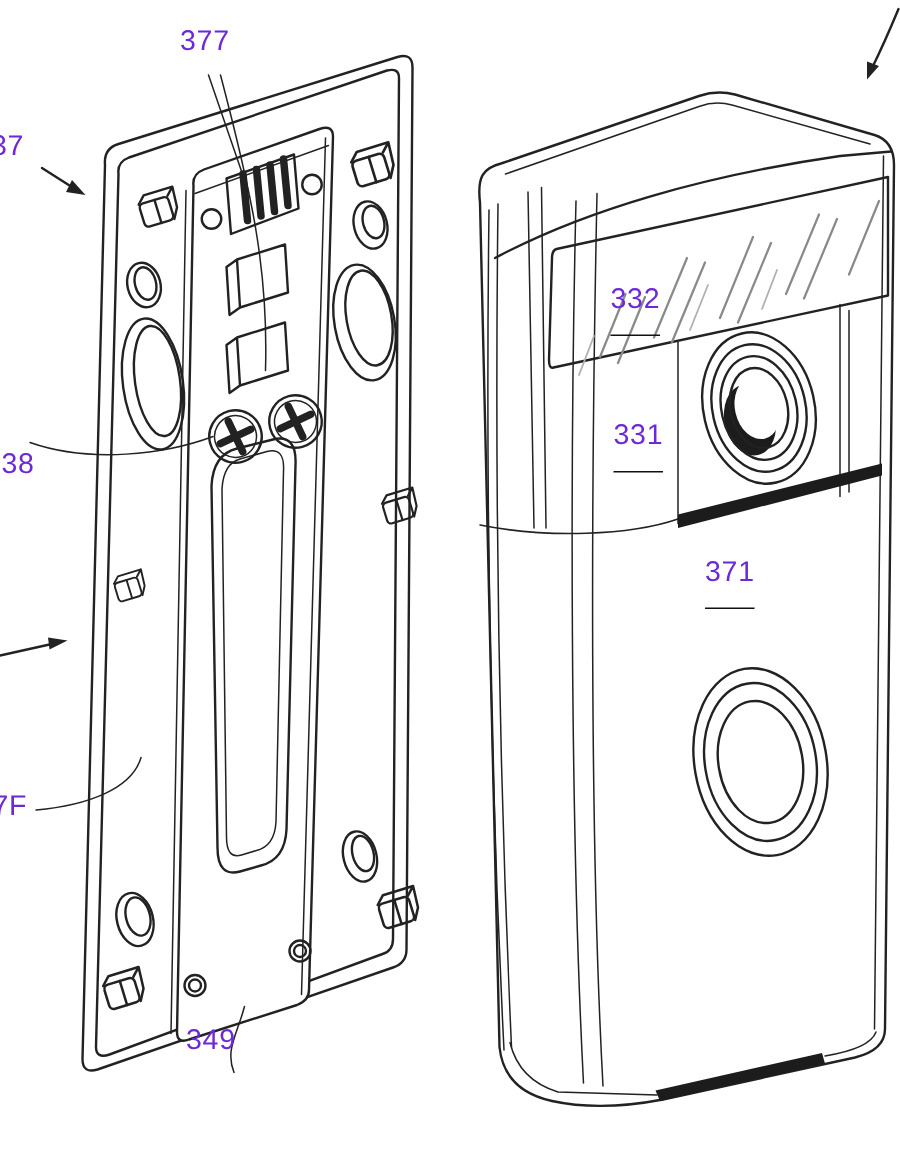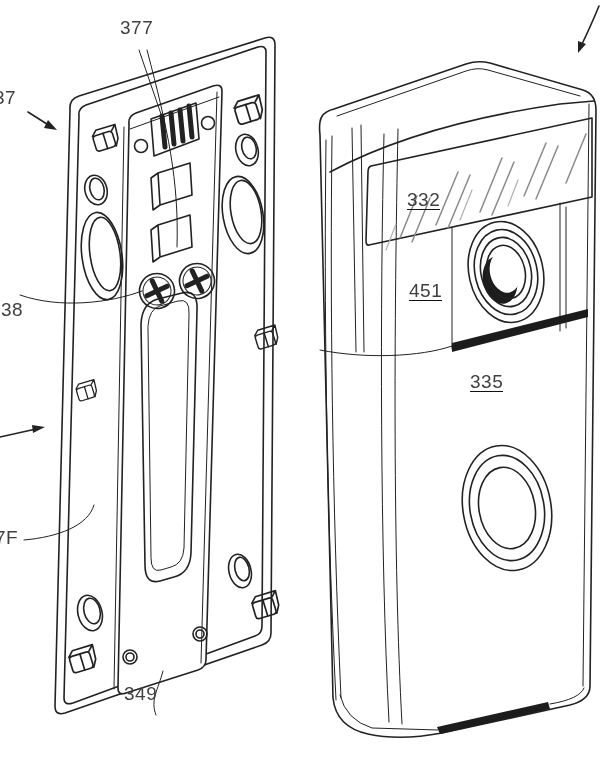--- a/index.html
+++ b/index.html
@@ -1,29 +1,29 @@
 <!DOCTYPE html>
 <html><head>
 <meta charset="utf-8">
 <style>
   html,body{margin:0;padding:0;background:#ffffff;}
   body{width:600px;height:768px;overflow:hidden;font-family:"Liberation Sans",sans-serif;}
   #canvas{position:relative;width:600px;height:768px;background:#ffffff;overflow:hidden;}
   #drawing{position:absolute;left:0;top:0;}
   .callout{
     position:absolute;
-    color:#404040;
+    color:#6d28d9;
     font-size:19px;
     letter-spacing:0.5px;
     white-space:nowrap;
     line-height:1;
     user-select:none;
     text-align:right;
   }
-  .underline{border-bottom:1.8px solid #111;padding-bottom:0;}
+  .underline{border-bottom:1.8px solid #111;padding-bottom:14px;}
   
   svg path, svg rect, svg circle, svg ellipse, svg line{
     stroke:#222;stroke-width:1.6;fill:none;stroke-linecap:round;stroke-linejoin:round;
   }
   svg .white{fill:#ffffff;}
   svg .dark{fill:#1c1c1c;stroke:none;}
   svg .thin{stroke-width:1;}
   svg .hatch{stroke:#8a8a8a;stroke-width:1.5;}
   svg .hatch2{stroke:#b0b0b0;stroke-width:1.2;}
   svg .cross{stroke-width:5;stroke-linecap:round;}
@@ -177,16 +177,16 @@
     </g>
   </g>
 </svg>
 
 <div class="callout" style="left:120px;top:18px;">377</div>
 <div class="callout" style="left:-6px;top:88px;">37</div>
 <div class="callout" style="left:1px;top:300px;">38</div>
 <div class="callout" style="left:-5px;top:528px;">7F</div>
 <div class="callout" style="left:124px;top:684px;">349</div>
 <div class="callout underline" style="left:407px;top:190px;">332</div>
-<div class="callout underline" style="left:409px;top:281px;">451</div>
-<div class="callout underline" style="left:470px;top:372px;">335</div>
+<div class="callout underline" style="left:409px;top:281px;">331</div>
+<div class="callout underline" style="left:470px;top:372px;">371</div>
 
 </div>
 
 </body></html>

